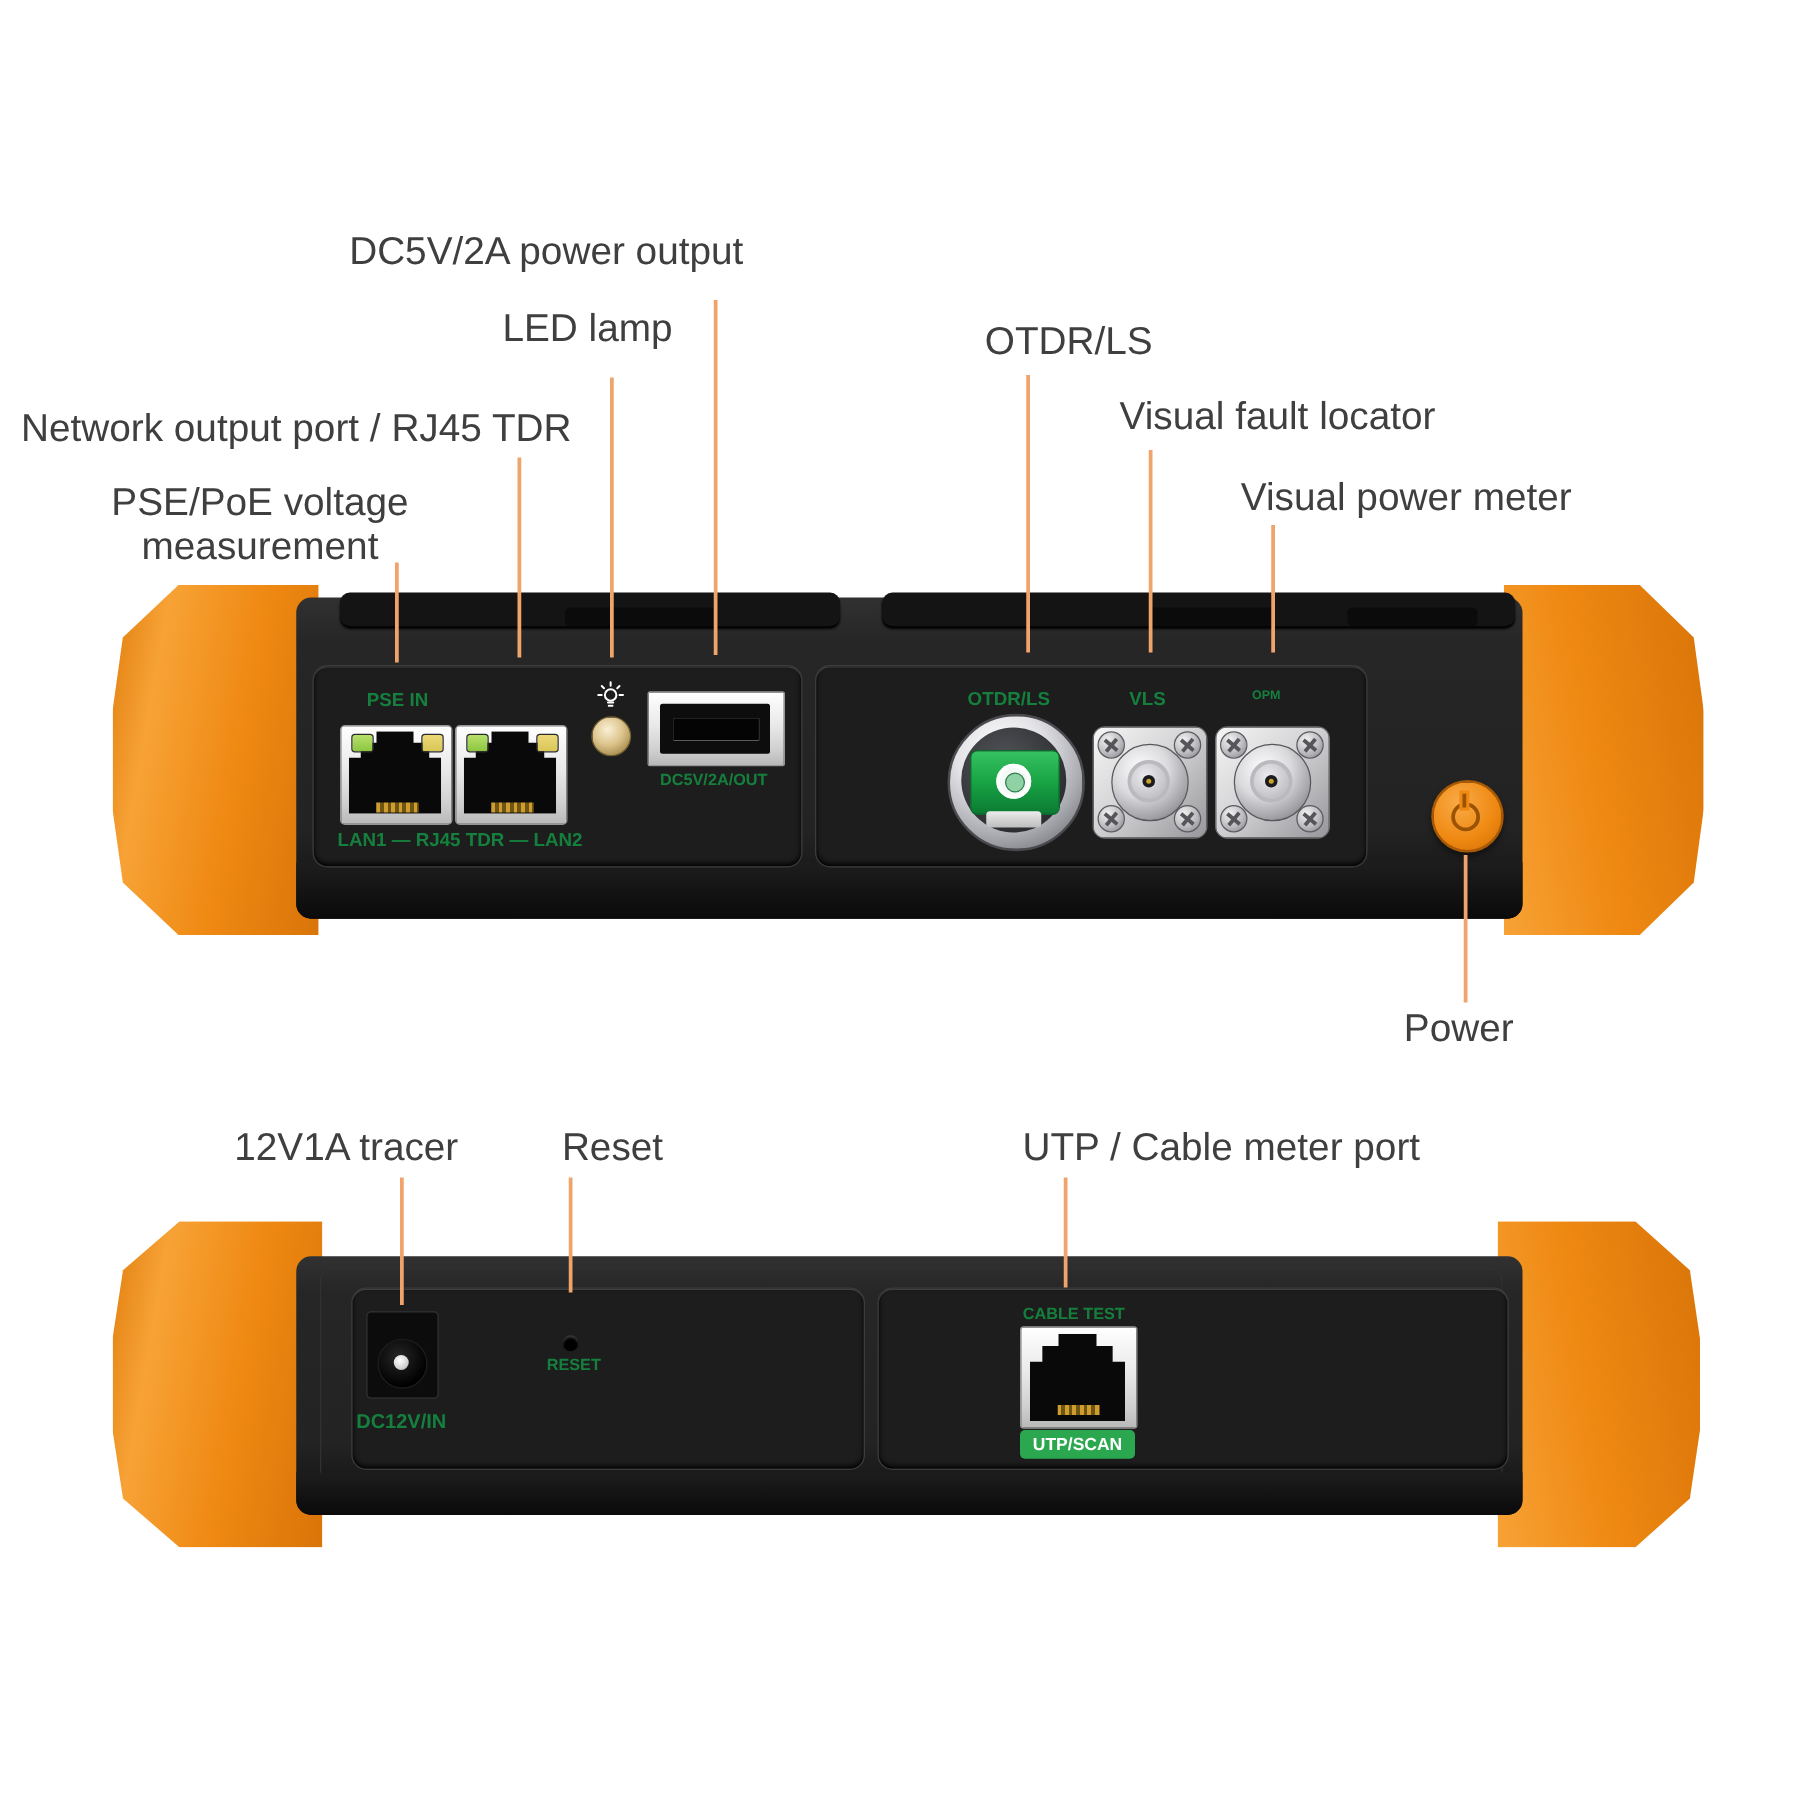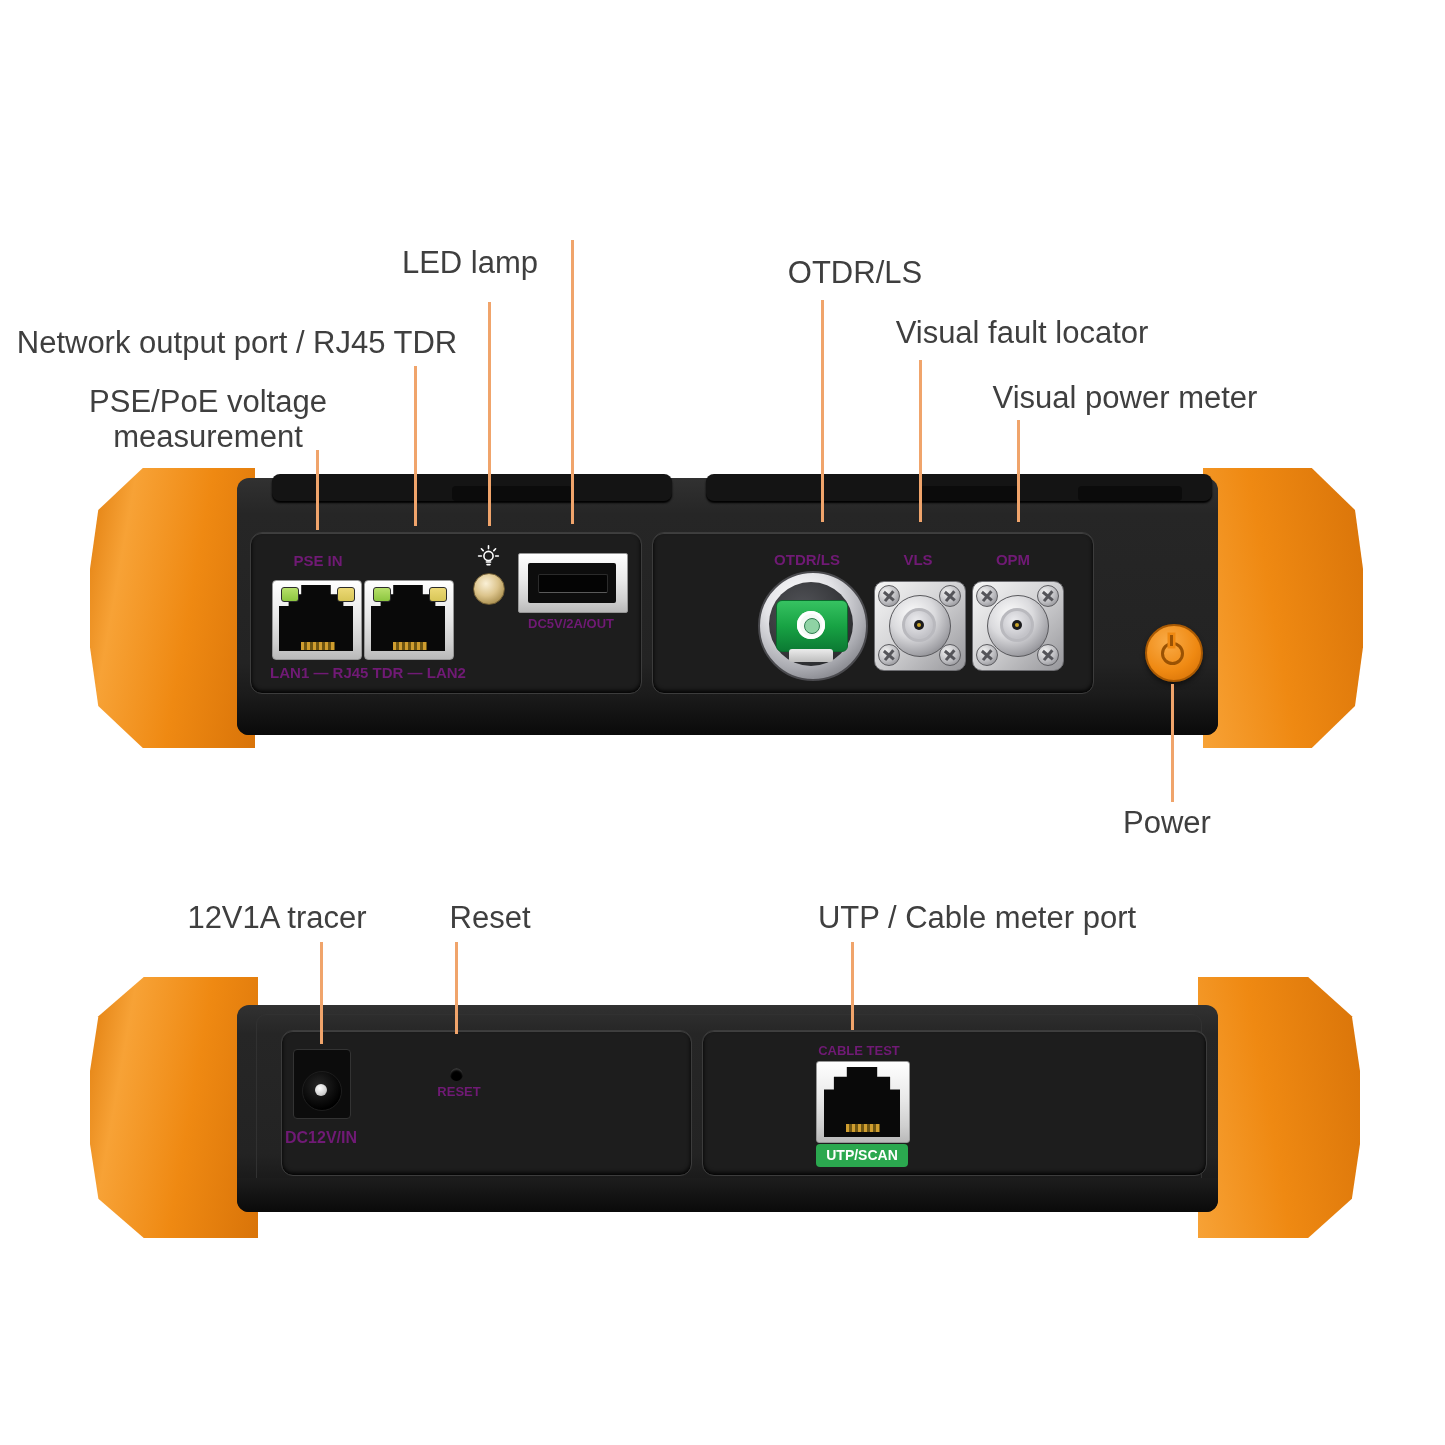--- a/index.html
+++ b/index.html
@@ -26,21 +26,21 @@
   .body{position:absolute;z-index:2;border-radius:12px;
     background:linear-gradient(180deg,#313131 0%,#262626 14%,#232323 72%,#141414 93%,#0d0d0d 100%);}
   .strip{position:absolute;z-index:3;border-radius:0 0 12px 12px;
     background:linear-gradient(180deg,#1d1d1d,#0a0a0a);}
   .hinge{position:absolute;z-index:3;height:27px;background:#141414;border-radius:8px;
     box-shadow:0 2px 2px #000;}
   .notch{position:absolute;z-index:4;height:15px;background:#0b0b0b;border-radius:4px;}
   .panel{position:absolute;z-index:4;background:var(--panel-black);
     border:1px solid #3c3c3c;border-radius:12px;
     box-shadow:inset 0 1px 0 #3f3f3f, inset 0 -2px 4px #000;}
-  .ptxt{position:absolute;z-index:6;transform:translateX(-50%);color:#701a75;
+  .ptxt{position:absolute;z-index:6;transform:translateX(-50%);color:#15803d;
     font-weight:bold;white-space:nowrap;}
   
   .bezel{position:absolute;z-index:5;border:1px solid #969696;border-radius:4px;
     background:linear-gradient(180deg,#ffffff,#e9e9e9 45%,#cfcfcf 80%,#b9b9b9);}
   .jack{position:absolute;z-index:6;background:#090909;
     clip-path:polygon(0 32%,13% 32%,13% 14%,30% 14%,30% 0,70% 0,70% 14%,87% 14%,87% 32%,100% 32%,100% 100%,0 100%);}
   .led{position:absolute;z-index:7;width:16px;height:13px;border-radius:3px;border:1px solid #2c2c2c;}
   .led.g{background:linear-gradient(180deg,#b7e06b,var(--led-green));}
   .led.y{background:linear-gradient(180deg,#ecd977,var(--led-yellow));}
   .pins{position:absolute;z-index:7;height:8px;
@@ -97,20 +97,21 @@
     box-shadow:inset 0 2px 2px #3a3a3a;}
   .badge{position:absolute;z-index:7;background:var(--badge-green);border-radius:4px;
     color:#fff;font-weight:bold;font-size:14px;text-align:center;}
   .bulb{position:absolute;z-index:6;}
 </style>
 </head>
 <body>
 
 <div class="scene">
 
+  <div class="ann" style="left:437px;top:184px">DC5V/2A power output</div>
   <div class="ann" style="left:470px;top:246px">LED lamp</div>
   <div class="ann" style="left:237px;top:326px">Network output port / RJ45 TDR</div>
   <div class="ann" style="left:208px;top:385px">
     <div>PSE/PoE voltage</div>
     <div>measurement</div>
   </div>
   <div class="ann" style="left:855px;top:256px">OTDR/LS</div>
   <div class="ann" style="left:1022px;top:316px">Visual fault locator</div>
   <div class="ann" style="left:1125px;top:381px">Visual power meter</div>
   <div class="ann" style="left:1167px;top:806px">Power</div>
@@ -166,21 +167,21 @@
   </svg>
   <div class="dome" style="left:473px;top:573px;width:30px;height:30px"></div>
 
   <div class="bezel" style="left:518px;top:553px;width:108px;height:58px;border-radius:2px"></div>
   <div class="usb-in" style="left:528px;top:563px;width:88px;height:40px"></div>
   <div class="usb-slot" style="left:538px;top:574px;width:68px;height:17px"></div>
   <div class="ptxt" style="left:571px;top:616px;font-size:13px">DC5V/2A/OUT</div>
 
   <div class="ptxt" style="left:807px;top:551px;font-size:15px">OTDR/LS</div>
   <div class="ptxt" style="left:918px;top:551px;font-size:15px">VLS</div>
-  <div class="ptxt" style="left:1013px;top:551px;font-size:15px">OPM</div>
+  <div class="ptxt" style="left:1013px;top:551px;font-size:10px">OPM</div>
 
   <div class="sc-outer" style="left:758px;top:571px;width:106px;height:106px"></div>
   <div class="sc-dark" style="left:769px;top:582px;width:84px;height:84px"></div>
   <div class="sc-green" style="left:776px;top:600px;width:70px;height:50px"></div>
   <div class="sc-tab" style="left:789px;top:649px;width:44px;height:13px"></div>
   <div class="sc-fer1" style="left:797px;top:611px;width:28px;height:28px"></div>
   <div class="sc-fer2" style="left:804px;top:618px;width:14px;height:14px"></div>
 
   <div class="fc-plate" style="left:874px;top:581px"></div>
   <div class="screw" style="left:878px;top:585px"></div>

